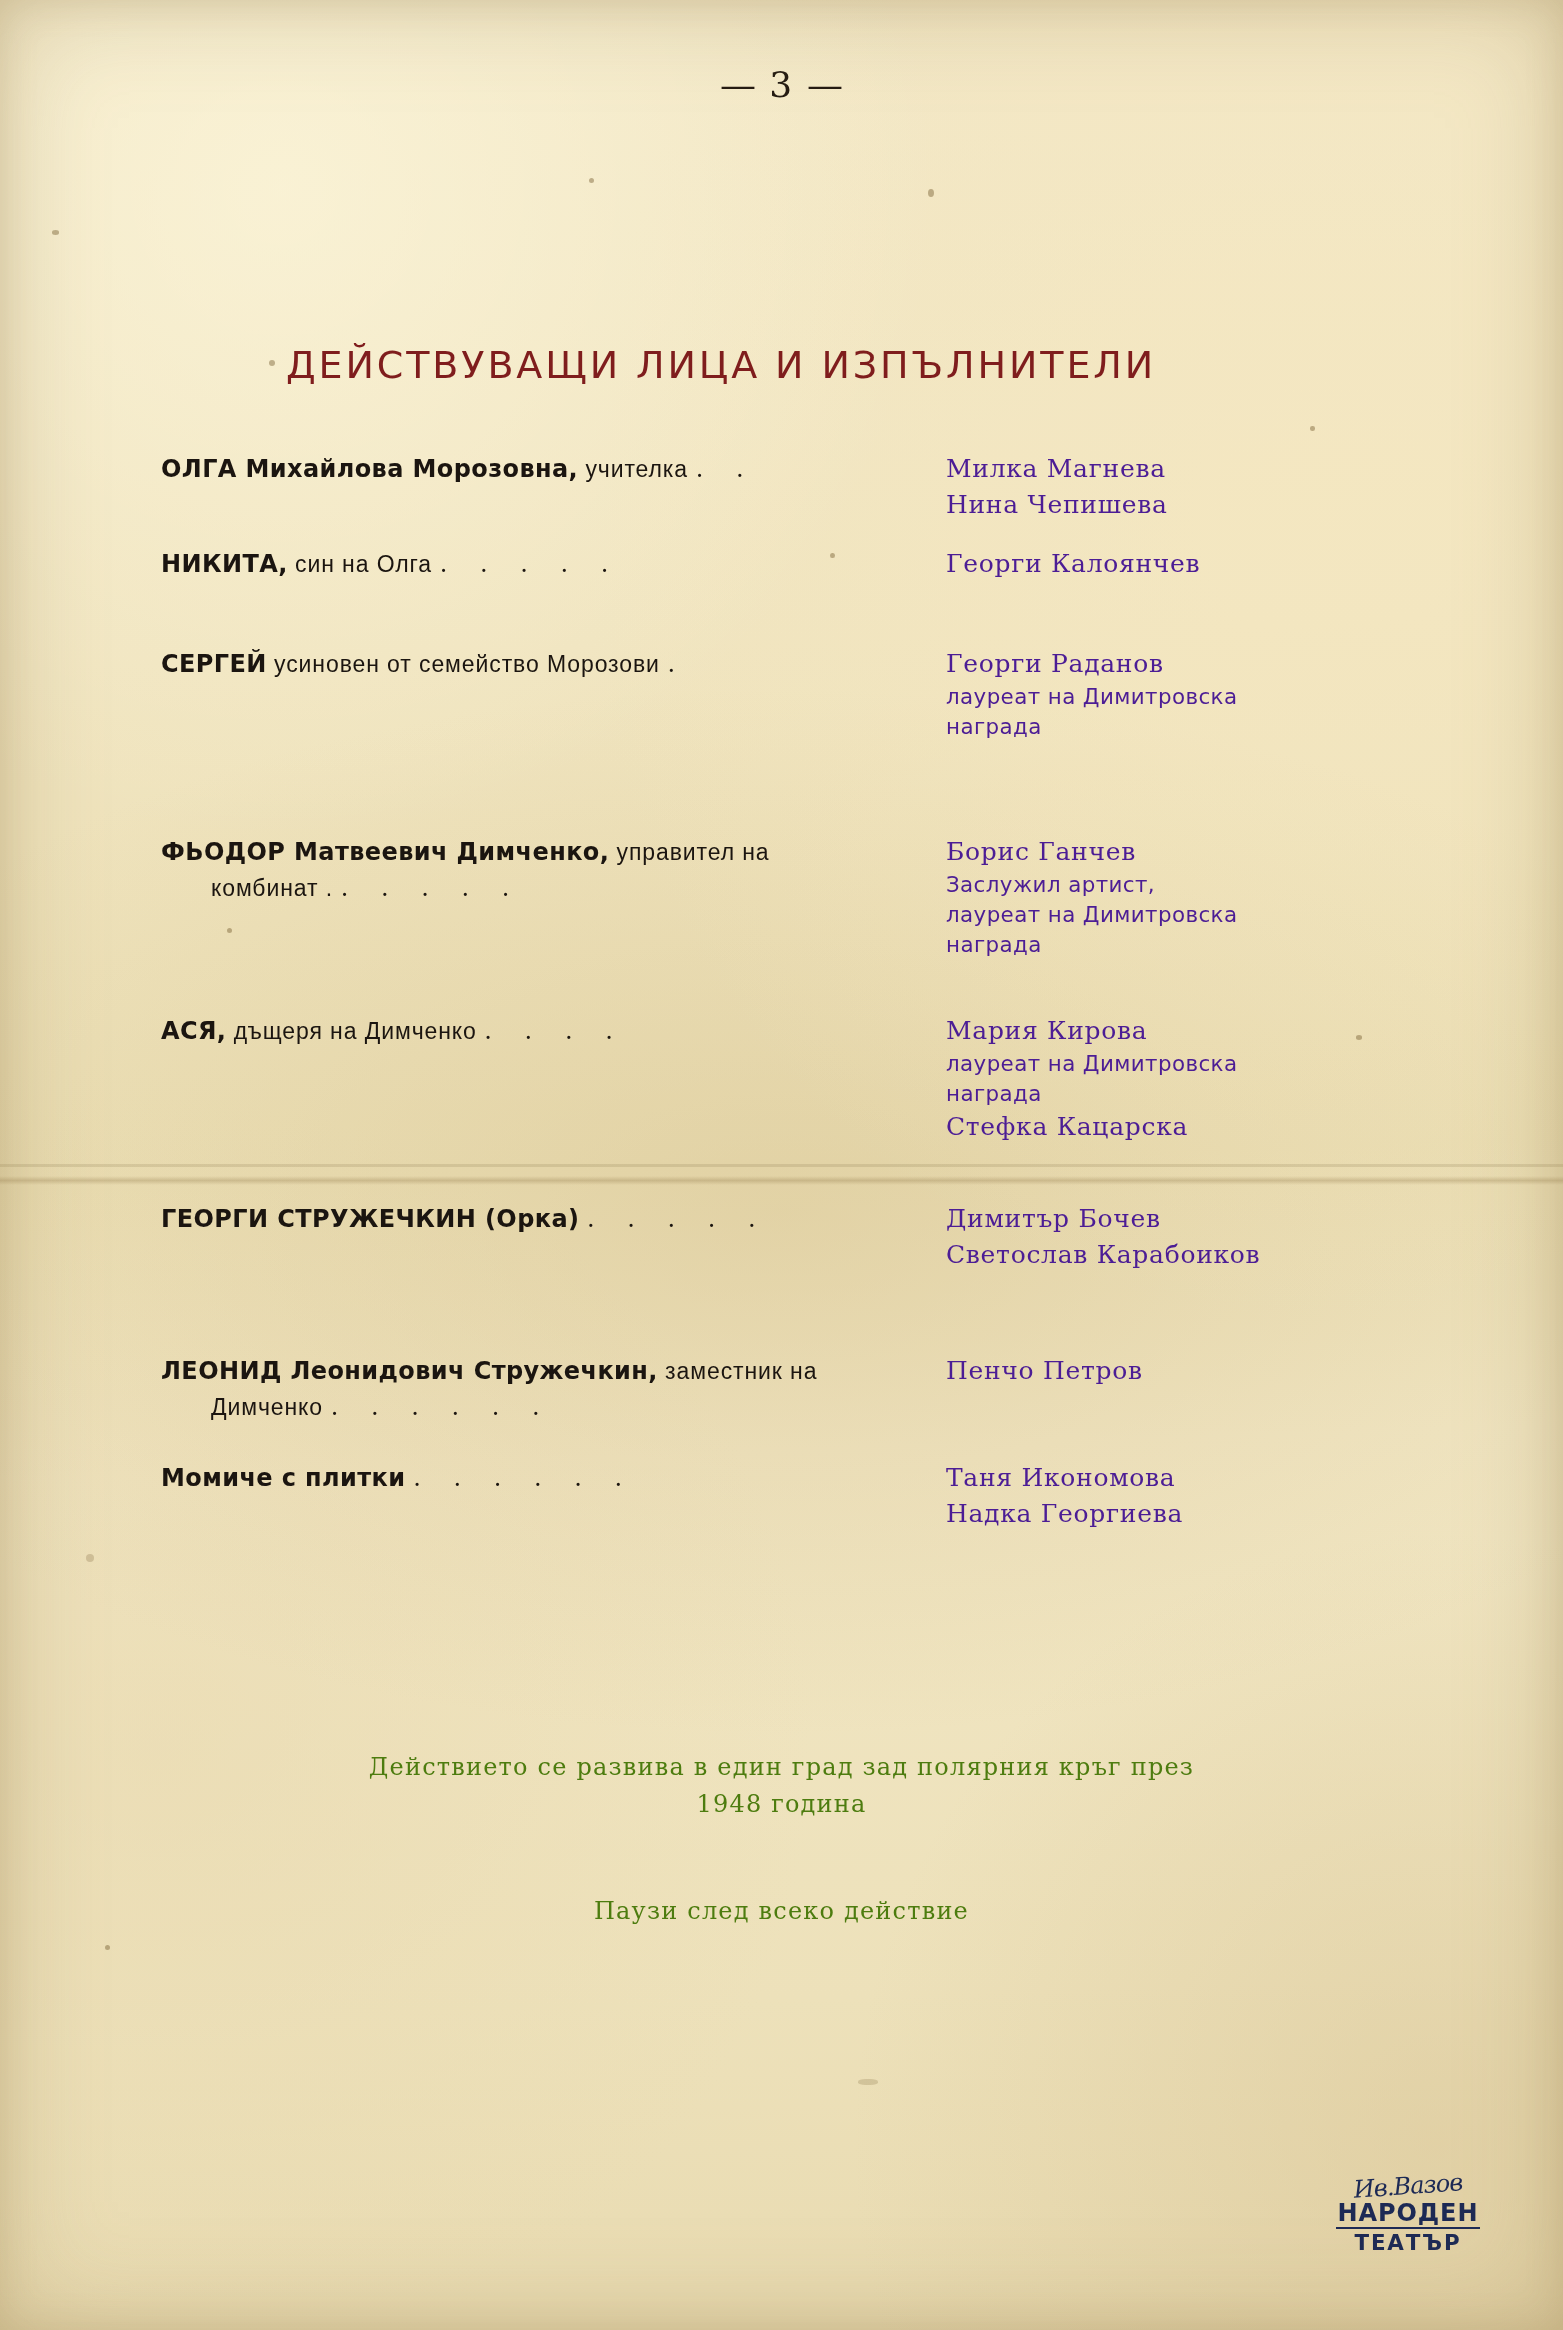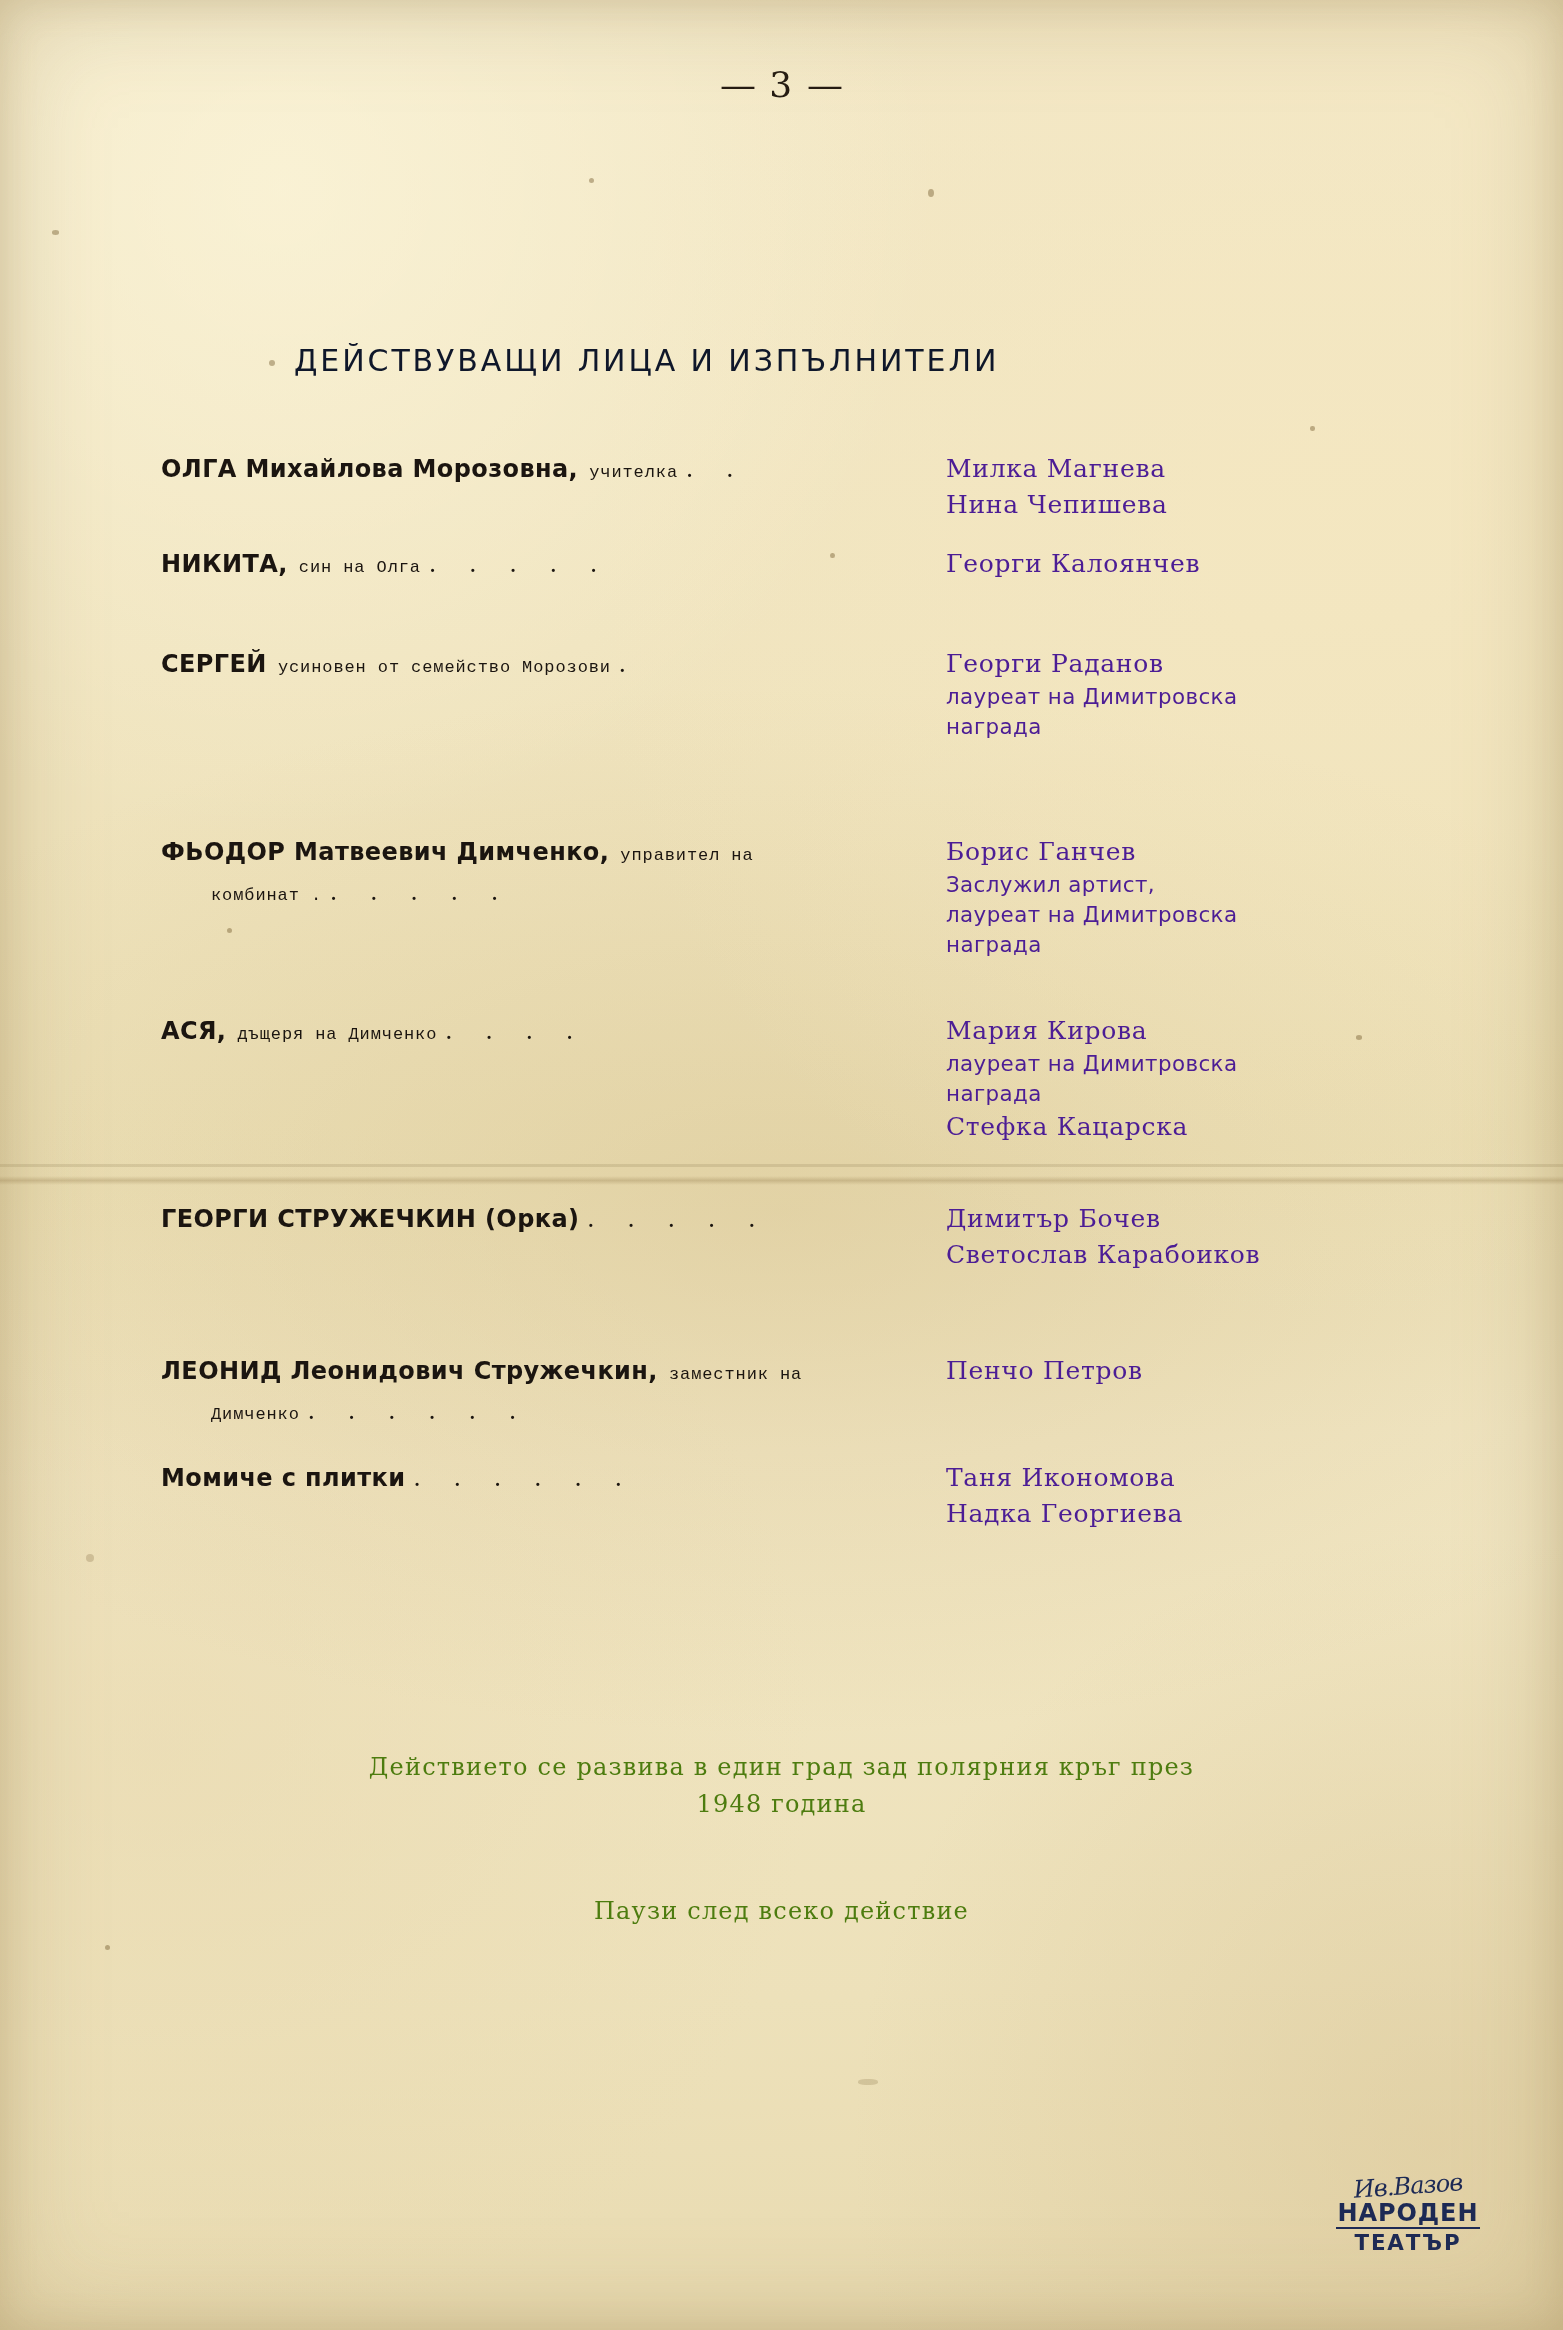--- a/index.html
+++ b/index.html
@@ -76,25 +76,25 @@
     color: #241b12;
   }
   .page-no .dash {
     letter-spacing: 0;
   }
 
   
   .heading {
     position: absolute;
     top: 343px;
-    left: 294px;
+    left: 286px;
     width: 999px;
-    font-size: 30px;
+    font-size: 38px;
     letter-spacing: 2.9px;
-    color: #0f172a;
+    color: #7f1d1d;
     font-family: "DejaVu Sans", sans-serif;
     font-weight: 400;
     white-space: nowrap;
   }
 
   
   .cast {
     position: absolute;
     top: 451px;
     left: 161px;
@@ -114,23 +114,23 @@
     color: #1b1510;
     font-family: "DejaVu Serif", serif;
   }
   .left .name {
     font-family: "DejaVu Sans", sans-serif;
     font-weight: bold;
     letter-spacing: 0.4px;
     font-size: 24px;
   }
   .left .desc {
-    font-family: Liberation Mono, monospace;
+    font-family: Liberation Sans, sans-serif;
     letter-spacing: 0.9px;
-    font-size: 17px;
+    font-size: 23px;
   }
   .left .line2 {
     display: block;
     margin-left: 50px;
     white-space: nowrap;
   }
   .dots {
     letter-spacing: 12.5px;
     font-family: "DejaVu Serif", serif;
   }

